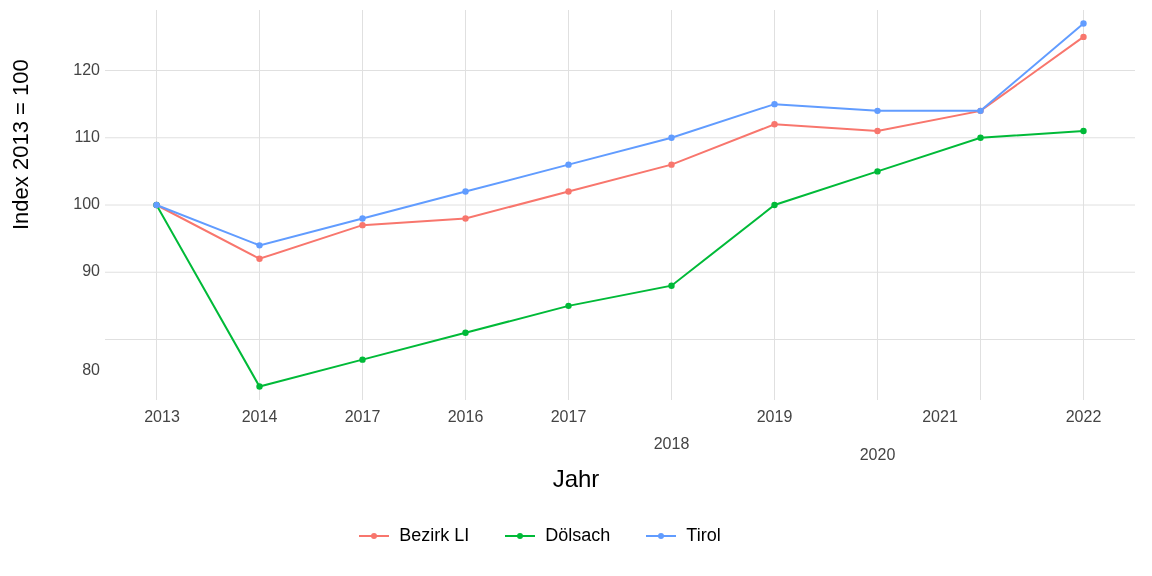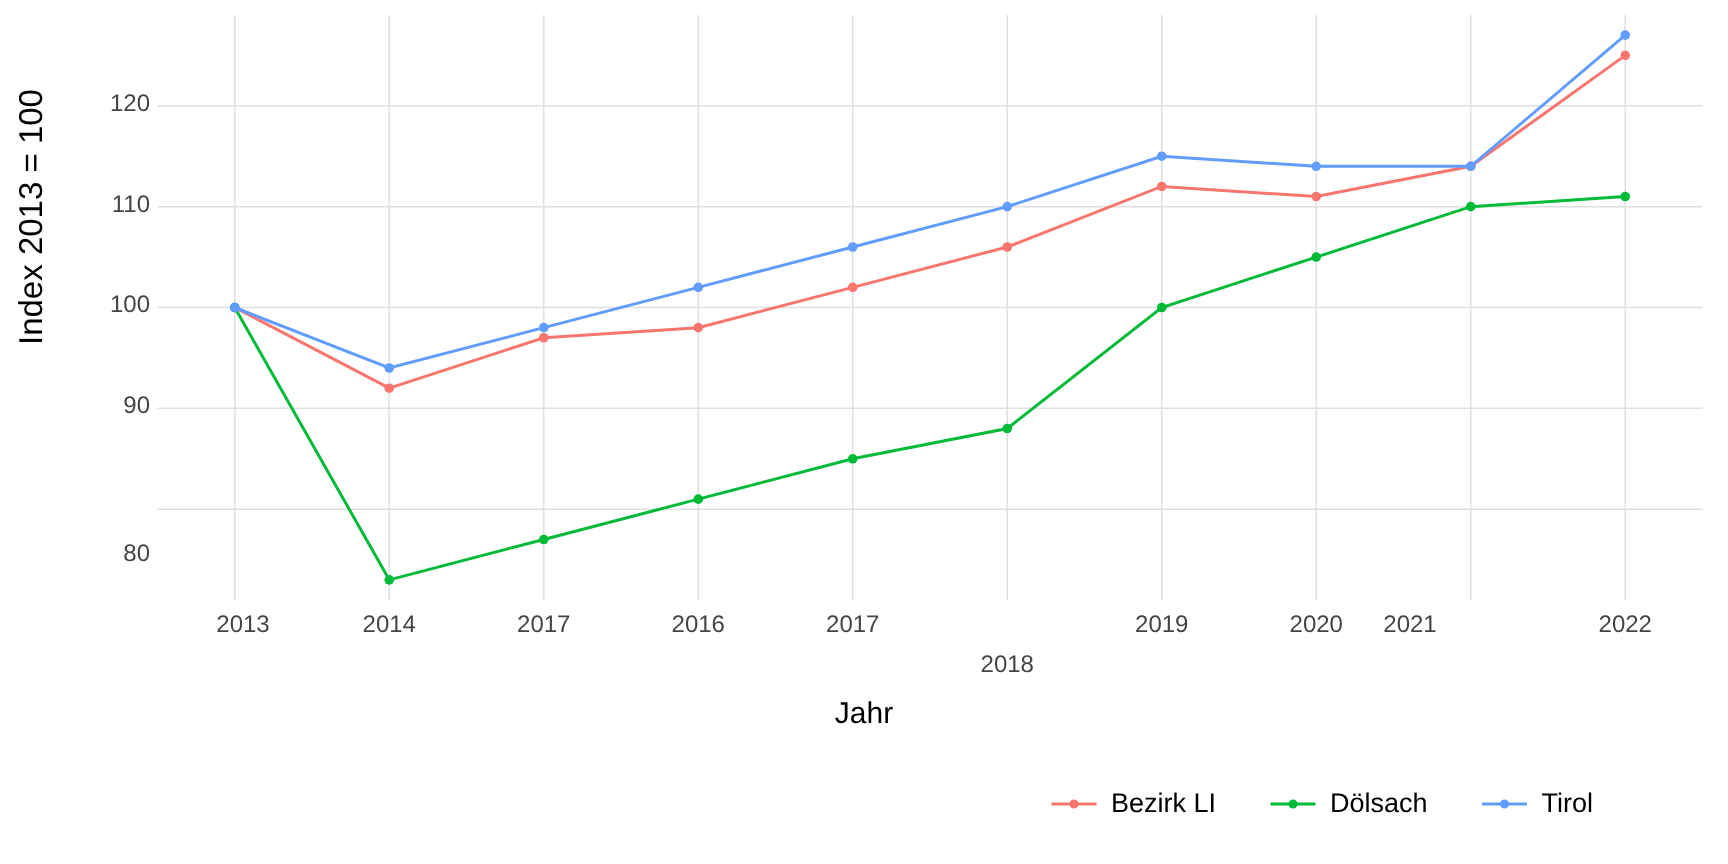--- a/index.html
+++ b/index.html
@@ -23,21 +23,21 @@
     transform-origin: left top;
     font-size: 22px;
     color: #000;
     white-space: nowrap;
   }
   .x-axis-title {
     position: absolute;
     width: 1152px;
     text-align: center;
     top: 465px;
-    font-size: 20px;
+    font-size: 24px;
     color: #000;
   }
   .plot-area {
     position: absolute;
     left: 105px;
     top: 10px;
     width: 1030px;
     height: 390px;
     background: #ffffff;
   }
@@ -66,21 +66,21 @@
   .x-tick {
     top: 408px;
     text-align: center;
     width: 60px;
     transform: translateX(-30px);
   }
   .legend {
     position: absolute;
     top: 525px;
     width: 1080px;
-    text-align: right;
+    text-align: center;
   }
   .legend-item {
     display: inline-flex;
     align-items: center;
     margin: 0 18px;
     font-size: 18px;
     color: #000;
   }
   .legend-key {
     display: inline-block;
@@ -181,21 +181,21 @@
       <div class="tick-text y-tick" style="top: 60.5172px;">120</div>
     </div>
   <div id="x-ticks-holder">
       <div class="tick-text x-tick" style="left: 162px;">2013</div>
       <div class="tick-text x-tick" style="left: 259.5px;">2014</div>
       <div class="tick-text x-tick" style="left: 362.5px;">2017</div>
       <div class="tick-text x-tick" style="left: 465.5px;">2016</div>
       <div class="tick-text x-tick" style="left: 568.5px;">2017</div>
       <div class="tick-text x-tick" style="left: 671.5px; margin-top: 27px;">2018</div>
       <div class="tick-text x-tick" style="left: 774.5px;">2019</div>
-      <div class="tick-text x-tick" style="left: 877.5px;">2020</div>
+      <div class="tick-text x-tick" style="left: 877.5px; margin-top: 38px;">2020</div>
       <div class="tick-text x-tick" style="left: 940px;">2021</div>
       <div class="tick-text x-tick" style="left: 1083.5px;">2022</div>
     </div>
 
   <div class="legend" id="legend"><span class="legend-item">
         <span class="legend-key">
           <span class="line" style="background: rgb(248, 118, 109);"></span>
           <span class="dot" style="background: rgb(248, 118, 109);"></span>
         </span>
         <span>Bezirk LI</span>

